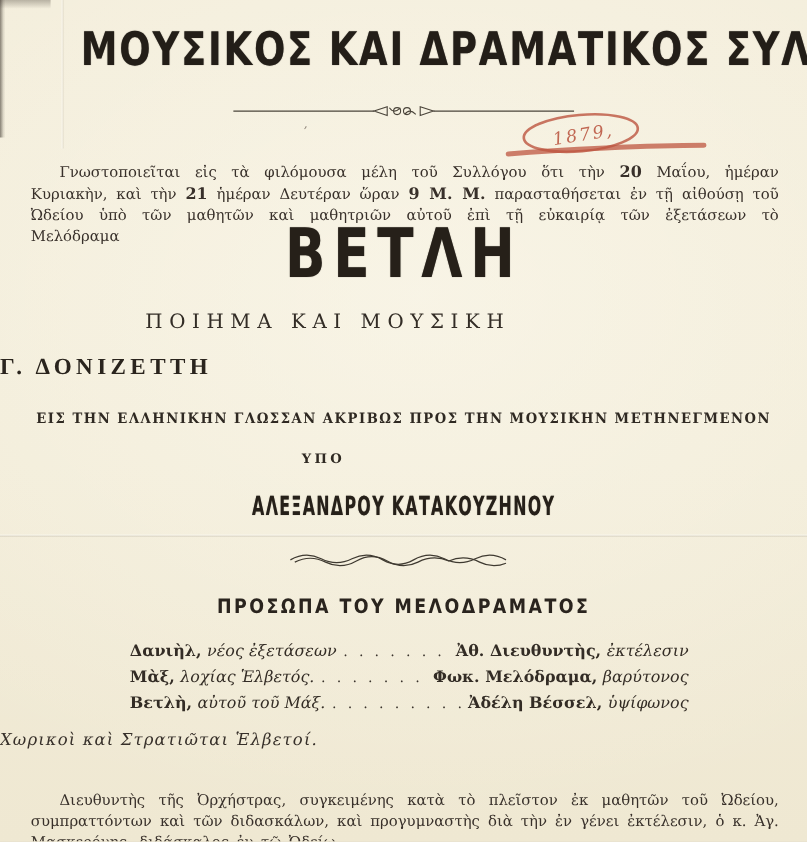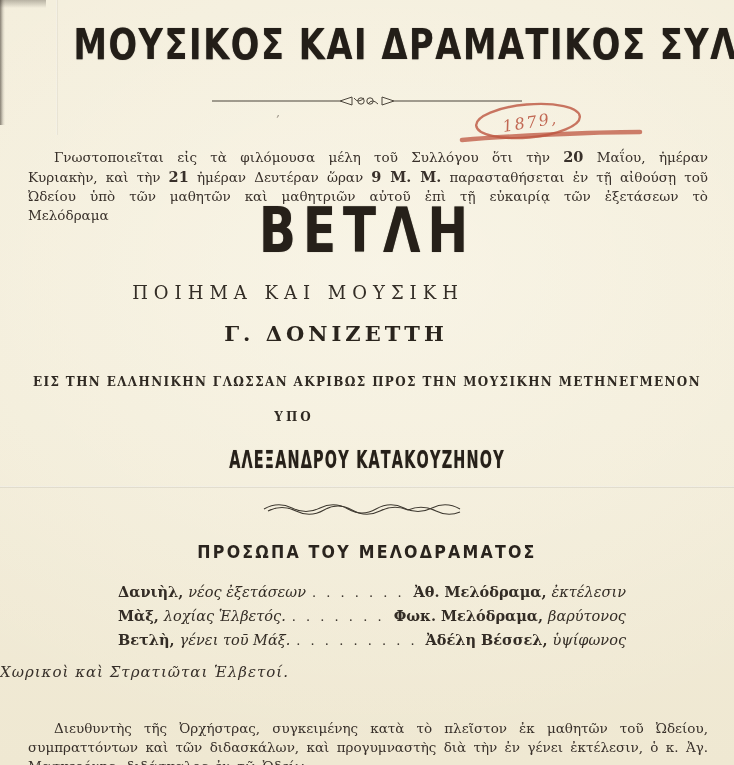--- a/index.html
+++ b/index.html
@@ -62,22 +62,22 @@
     font-family:"DejaVu Sans", sans-serif;font-weight:bold;
     font-size:62px;line-height:66px;letter-spacing:9px;white-space:nowrap;
     transform:scaleX(.78);transform-origin:50% 50%;
     color:#262019;text-shadow:0 0 1px rgba(38,32,25,.55);
   }
   .subtitle{
     position:absolute;left:0;top:282px;width:596px;text-align:center;
     font-size:18px;letter-spacing:6px;color:#332d26;white-space:nowrap;
   }
   .composer{
-    position:absolute;left:0;top:321px;width:672px;text-align:center;
-    font-weight:bold;font-size:21px;letter-spacing:4px;color:#2a241d;white-space:nowrap;
+    position:absolute;left:0;top:321px;width:672px;
+    font-weight:bold;font-size:21px;letter-spacing:4px;color:#2a241d;white-space:nowrap;font-family:Liberation Serif, serif;
   }
   .translation-note{
     position:absolute;left:0;top:374px;width:734px;text-align:center;
     font-weight:bold;font-size:13px;letter-spacing:1.5px;white-space:nowrap;
     transform:scaleX(.92);transform-origin:50% 50%;color:#2f2922;
   }
   .by-label{
     position:absolute;left:0;top:410px;width:588px;text-align:center;
     font-weight:bold;font-size:12px;letter-spacing:3px;color:#2f2922;
   }
@@ -159,35 +159,35 @@
     </svg>
   </div>
 
   <div class="cast-heading">ΠΡΟΣΩΠΑ ΤΟΥ ΜΕΛΟΔΡΑΜΑΤΟΣ</div>
 
   <div class="cast-list">
     <div class="cast-row">
       <span class="cast-character">Δανιὴλ,</span>
       <span class="cast-role">νέος ἐξετάσεων</span>
       <span class="cast-leader">. . . . . . . . . . . . . . . .</span>
-      <span class="cast-performer">Ἀθ. Μελόδραμα,</span>
+      <span class="cast-performer">Ἀθ. Διευθυντὴς,</span>
       <span class="cast-voice">ἐκτέλεσιν</span>
     </div>
 
     <div class="cast-row">
       <span class="cast-character">Μὰξ,</span>
       <span class="cast-role">λοχίας Ἑλβετός.</span>
       <span class="cast-leader">. . . . . . . . . . . . . . . .</span>
       <span class="cast-performer">Φωκ. Μελόδραμα,</span>
       <span class="cast-voice">βαρύτονος</span>
     </div>
 
     <div class="cast-row">
       <span class="cast-character">Βετλὴ,</span>
-      <span class="cast-role">γένει τοῦ Μάξ.</span>
+      <span class="cast-role">αὐτοῦ τοῦ Μάξ.</span>
       <span class="cast-leader">. . . . . . . . . . . . . .</span>
       <span class="cast-performer">Ἀδέλη Βέσσελ,</span>
       <span class="cast-voice">ὑψίφωνος</span>
     </div>
   </div>
 
   <div class="chorus-note">Χωρικοὶ καὶ Στρατιῶται Ἑλβετοί.</div>
 
   <p class="paragraph p-footer">Διευθυντὴς τῆς Ὀρχήστρας, συγκειμένης κατὰ τὸ πλεῖστον ἐκ μαθητῶν τοῦ Ὠδείου, συμπραττόντων καὶ τῶν διδασκάλων, καὶ προγυμναστὴς διὰ τὴν ἐν γένει ἐκτέλεσιν, ὁ κ. Ἀγ. Μασκερόνης, διδάσκαλος ἐν τῷ Ὠδείῳ.</p>
 

